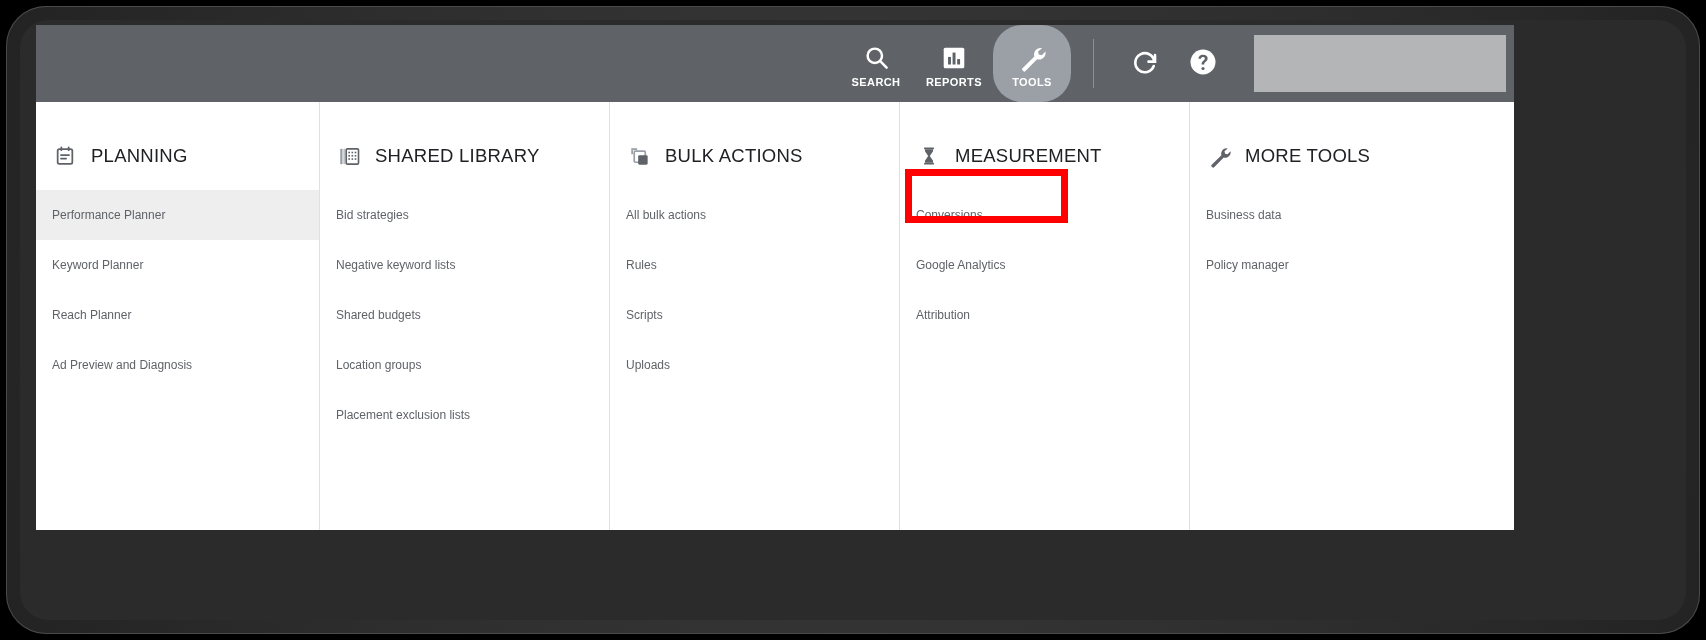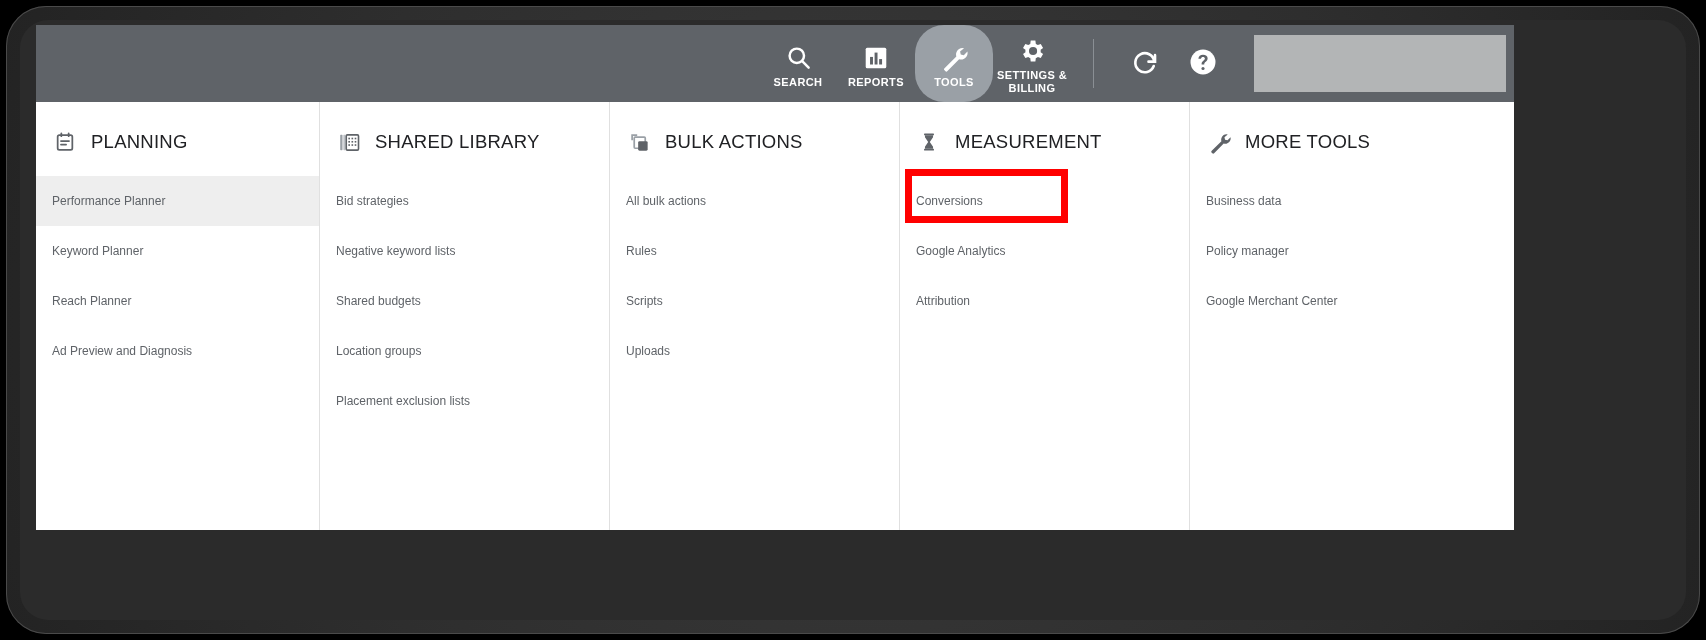--- a/index.html
+++ b/index.html
@@ -107,21 +107,21 @@
   
   #tools-panel {
     position: relative;
     height: 428px;
     background: #ffffff;
     display: flex;
   }
 
   .tool-column {
     position: relative;
-    padding-top: 22px;
+    padding-top: 36px;
     border-right: 1px solid #e0e0e0;
   }
   .tool-column:last-child { border-right: none; }
 
   .col-planning       { width: 284px; }
   .col-shared-library { width: 290px; }
   .col-bulk-actions   { width: 290px; }
   .col-measurement    { width: 290px; text-align: center; }
   .col-more-tools     { width: 324px; text-align: center; }
 
@@ -208,28 +208,20 @@
 
       <div class="navitem selected">
         <span class="nav-icon">
           <svg width="28" height="28" viewBox="0 0 24 24" fill="#ffffff">
             <path d="M20.6 3.6a5.6 5.6 0 0 0-6.6 7.1L3.9 20.7a1.3 1.3 0 0 0 0 1.9l.6.6a1.3 1.3 0 0 0 1.9 0l10-10.1a5.6 5.6 0 0 0 7.1-6.6l-3.1 3.1-2.6-.6-.6-2.6z"></path>
           </svg>
         </span>
         <span class="nav-label">TOOLS</span>
       </div>
 
-      <div class="navitem">
-        <span class="nav-icon">
-          <svg width="28" height="28" viewBox="0 0 24 24" fill="#ffffff">
-            <path d="M19.4 13a7.8 7.8 0 0 0 0-2l2.1-1.6-2-3.5-2.5 1a7.6 7.6 0 0 0-1.7-1L14.9 3h-4l-.4 2.9a7.6 7.6 0 0 0-1.7 1l-2.5-1-2 3.5L6.4 11a7.8 7.8 0 0 0 0 2l-2.1 1.6 2 3.5 2.5-1a7.6 7.6 0 0 0 1.7 1l.4 2.9h4l.4-2.9a7.6 7.6 0 0 0 1.7-1l2.5 1 2-3.5zM12.9 15.5a3.5 3.5 0 1 1 0-7 3.5 3.5 0 0 1 0 7z"></path>
-          </svg>
-        </span>
-        <span class="nav-label">SETTINGS &amp;<br>BILLING</span>
-      </div>
 
       <div id="bar-divider"></div>
 
       <div class="round-btn">
         <span>
           <svg width="30" height="30" viewBox="0 0 24 24" fill="none" stroke="#ffffff" stroke-width="2.1" stroke-linecap="round">
             <path d="M20 6.5v5.2h-5.2"></path>
             <path d="M19.4 11.6A7.6 7.6 0 1 0 19 15.2"></path>
           </svg>
         </span>
@@ -372,20 +364,17 @@
             </svg>
           </span>
           <span class="col-title">MORE TOOLS</span>
         </div>
         <div class="menu-item">
           <span>Business data</span>
         </div>
         <div class="menu-item">
           <span>Policy manager</span>
         </div>
-        <div class="menu-item">
-          <span>Google Merchant Center</span>
-        </div>
       </div>
 
     </div>
   </div>
 </div>
 
 </body></html>

